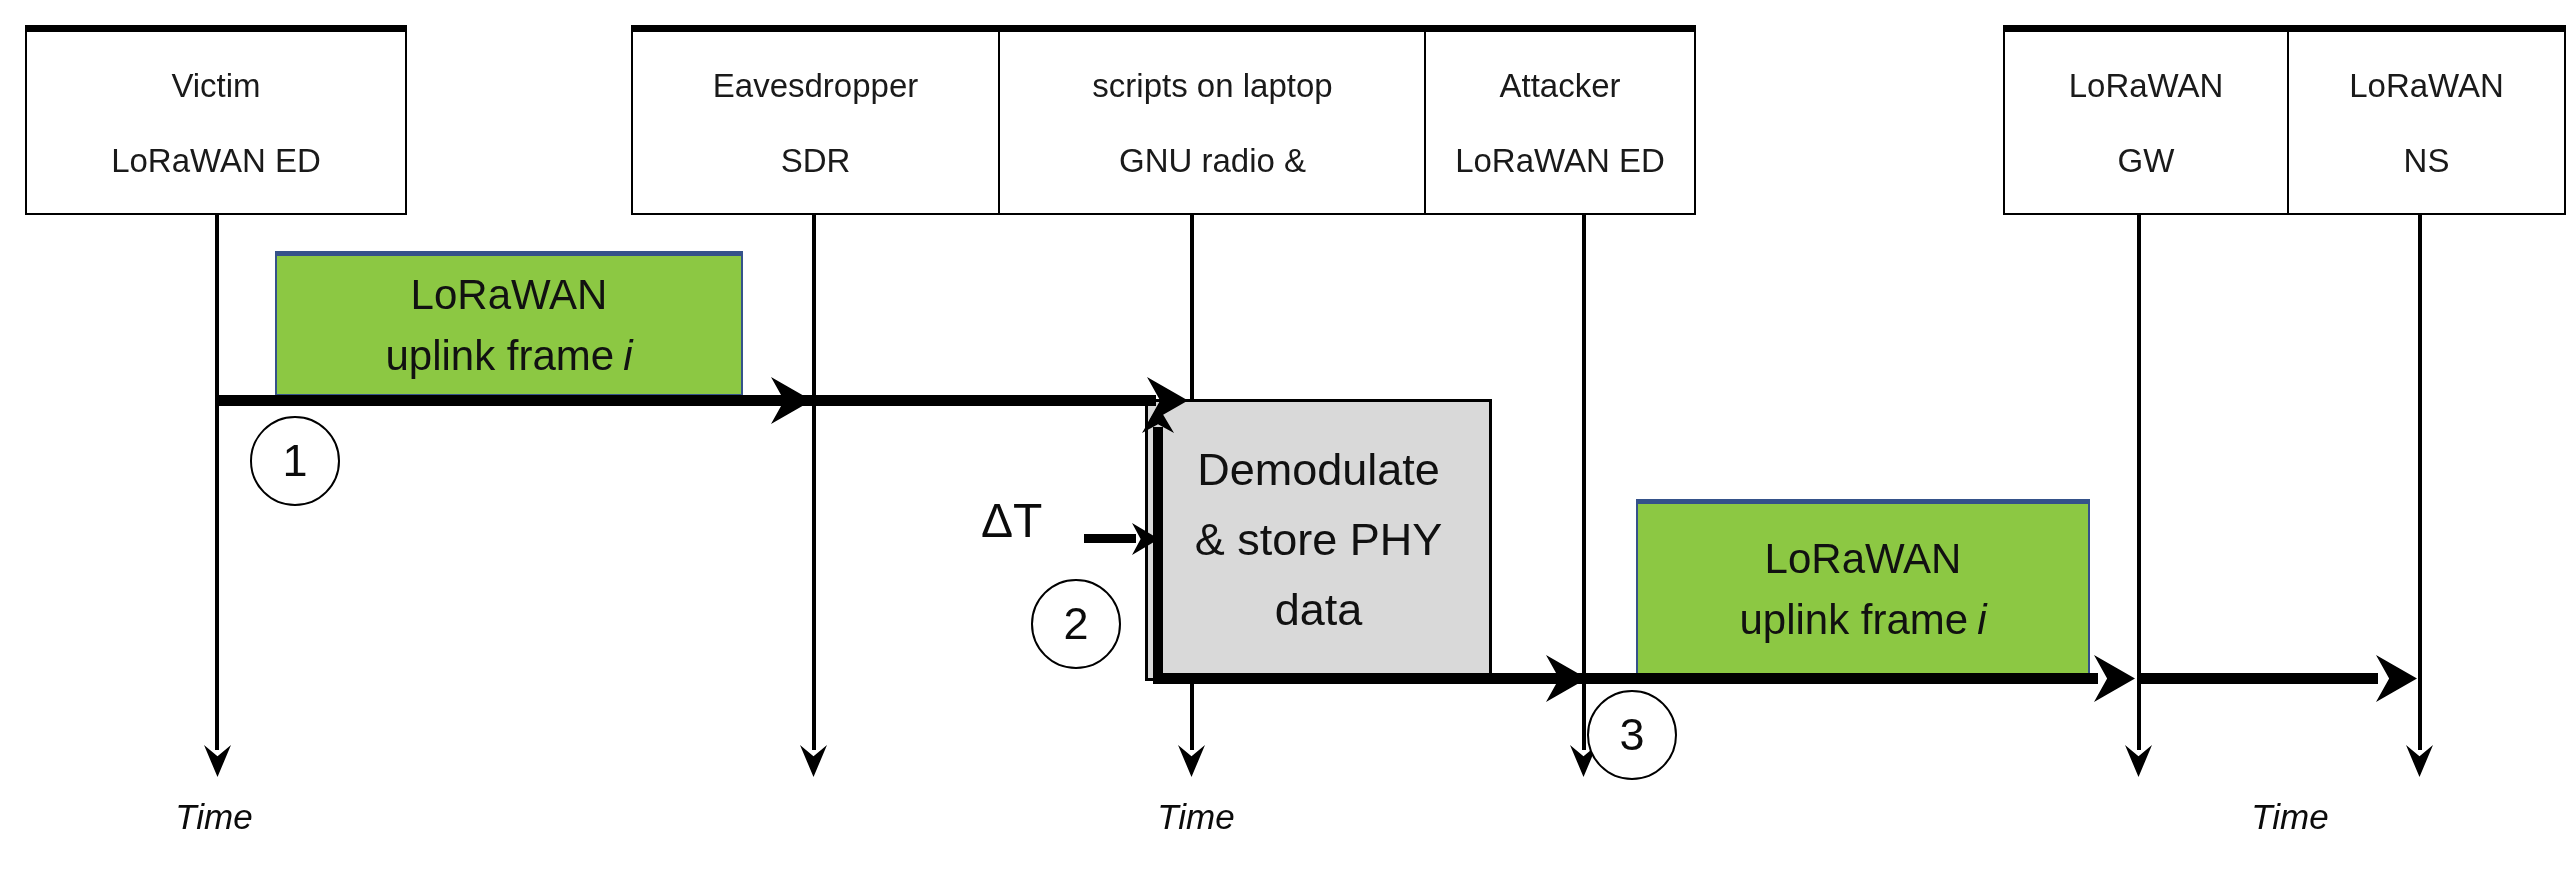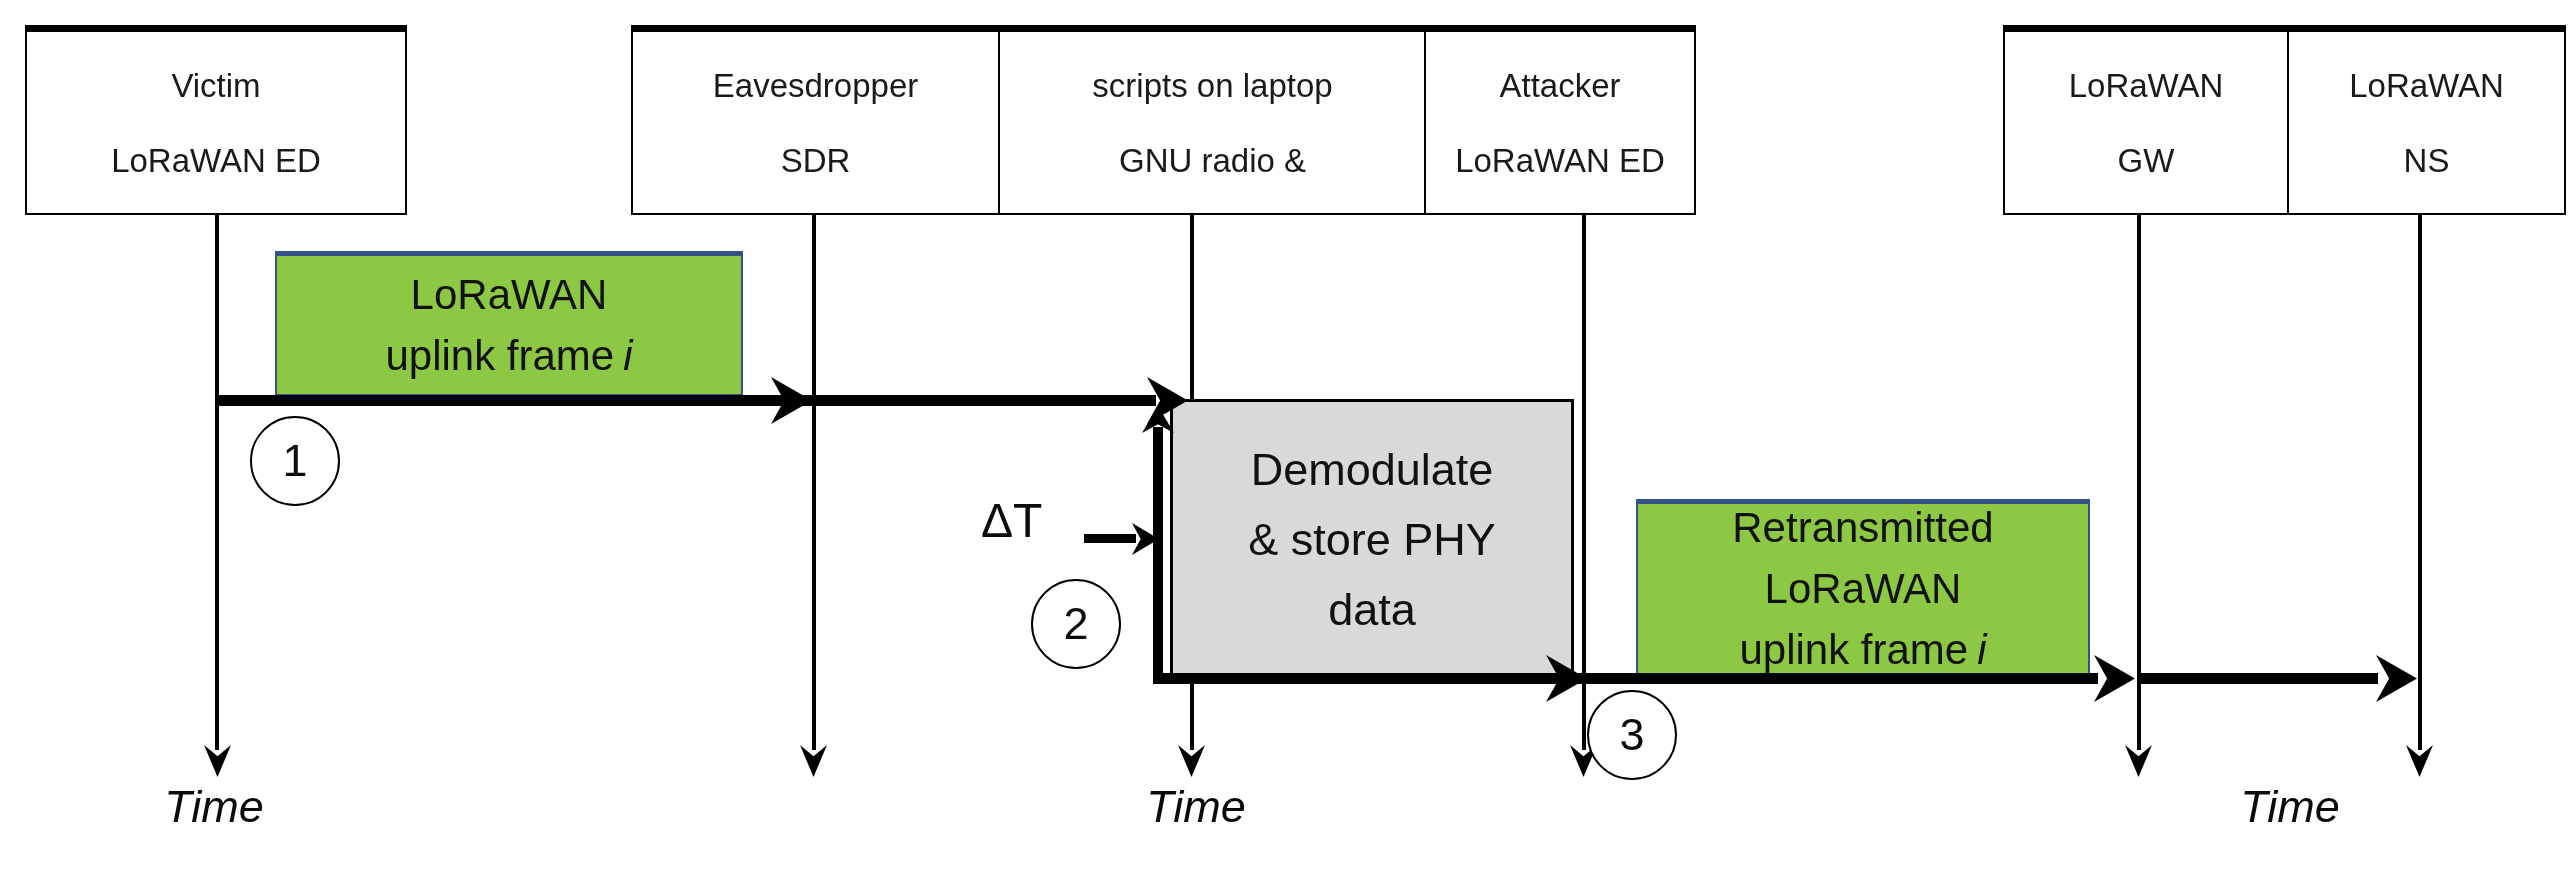--- a/index.html
+++ b/index.html
@@ -44,57 +44,56 @@
     text-align:center; font-size:45px; color:#111; z-index:3;
   }
   .process-box .fline{ line-height:70px; white-space:nowrap; }
   .step-circle{
     position:absolute; width:90px; height:90px; box-sizing:border-box;
     border:2.7px solid var(--ink); border-radius:50%; background:#ffffff;
     display:flex; align-items:center; justify-content:center;
     font-size:45px; color:#0b0b0b; z-index:7;
   }
   .delta-label{ position:absolute; font-size:48px; line-height:65px; color:#0b0b0b; z-index:6; white-space:nowrap; }
-  .time-label{ position:absolute; top:781px; transform:translateX(-50%); font-style:italic;
-    font-size:45px; color:#0b0b0b; z-index:6; white-space:nowrap; }
+  .time-label{ position:absolute; top:797px; transform:translateX(-50%); font-style:italic;
+    font-size:35px; color:#0b0b0b; z-index:6; white-space:nowrap; }
 </style>
 </head>
 <body>
 
 <div class="stage">
 
   <div class="lifeline" style="left:215px;"></div>
   <div class="lifeline" style="left:812px;"></div>
   <div class="lifeline" style="left:1190px;"></div>
   <div class="lifeline" style="left:1582px;"></div>
   <div class="lifeline" style="left:2137px;"></div>
   <div class="lifeline" style="left:2418px;"></div>
 
   <div class="chev-down" style="left:204px;top:745px;"></div>
   <div class="chev-down" style="left:800px;top:745px;"></div>
   <div class="chev-down" style="left:1178px;top:745px;"></div>
   <div class="chev-down" style="left:1570px;top:745px;"></div>
   <div class="chev-down" style="left:2125px;top:745px;"></div>
   <div class="chev-down" style="left:2406px;top:745px;"></div>
 
-  <div class="process-box" style="left:1170px;top:399px;width:404px;height:282px;">
+  <div class="process-box" style="left:1145px;top:399px;width:347px;height:282px;">
     <div class="fline">Demodulate</div>
     <div class="fline">&amp; store PHY</div>
     <div class="fline">data</div>
   </div>
 
   <div class="frame-box" style="left:275px;top:251px;width:468px;height:145px;">
     <div class="fline">LoRaWAN</div>
     <div class="fline">
       <span>uplink frame</span><span class="frame-i">i</span>
     </div>
   </div>
 
   <div class="frame-box" style="left:1636px;top:499px;width:454px;height:176px;">
-    <div class="fline">Retransmitted</div>
     <div class="fline">LoRaWAN</div>
     <div class="fline">
       <span>uplink frame</span><span class="frame-i">i</span>
     </div>
   </div>
 
   <div class="bar-h" style="left:215px;top:395px;width:941px;"></div>
   <div class="chev-right" style="left:771px;top:377px;"></div>
   <div class="chev-right" style="left:1147px;top:377px;"></div>
 

